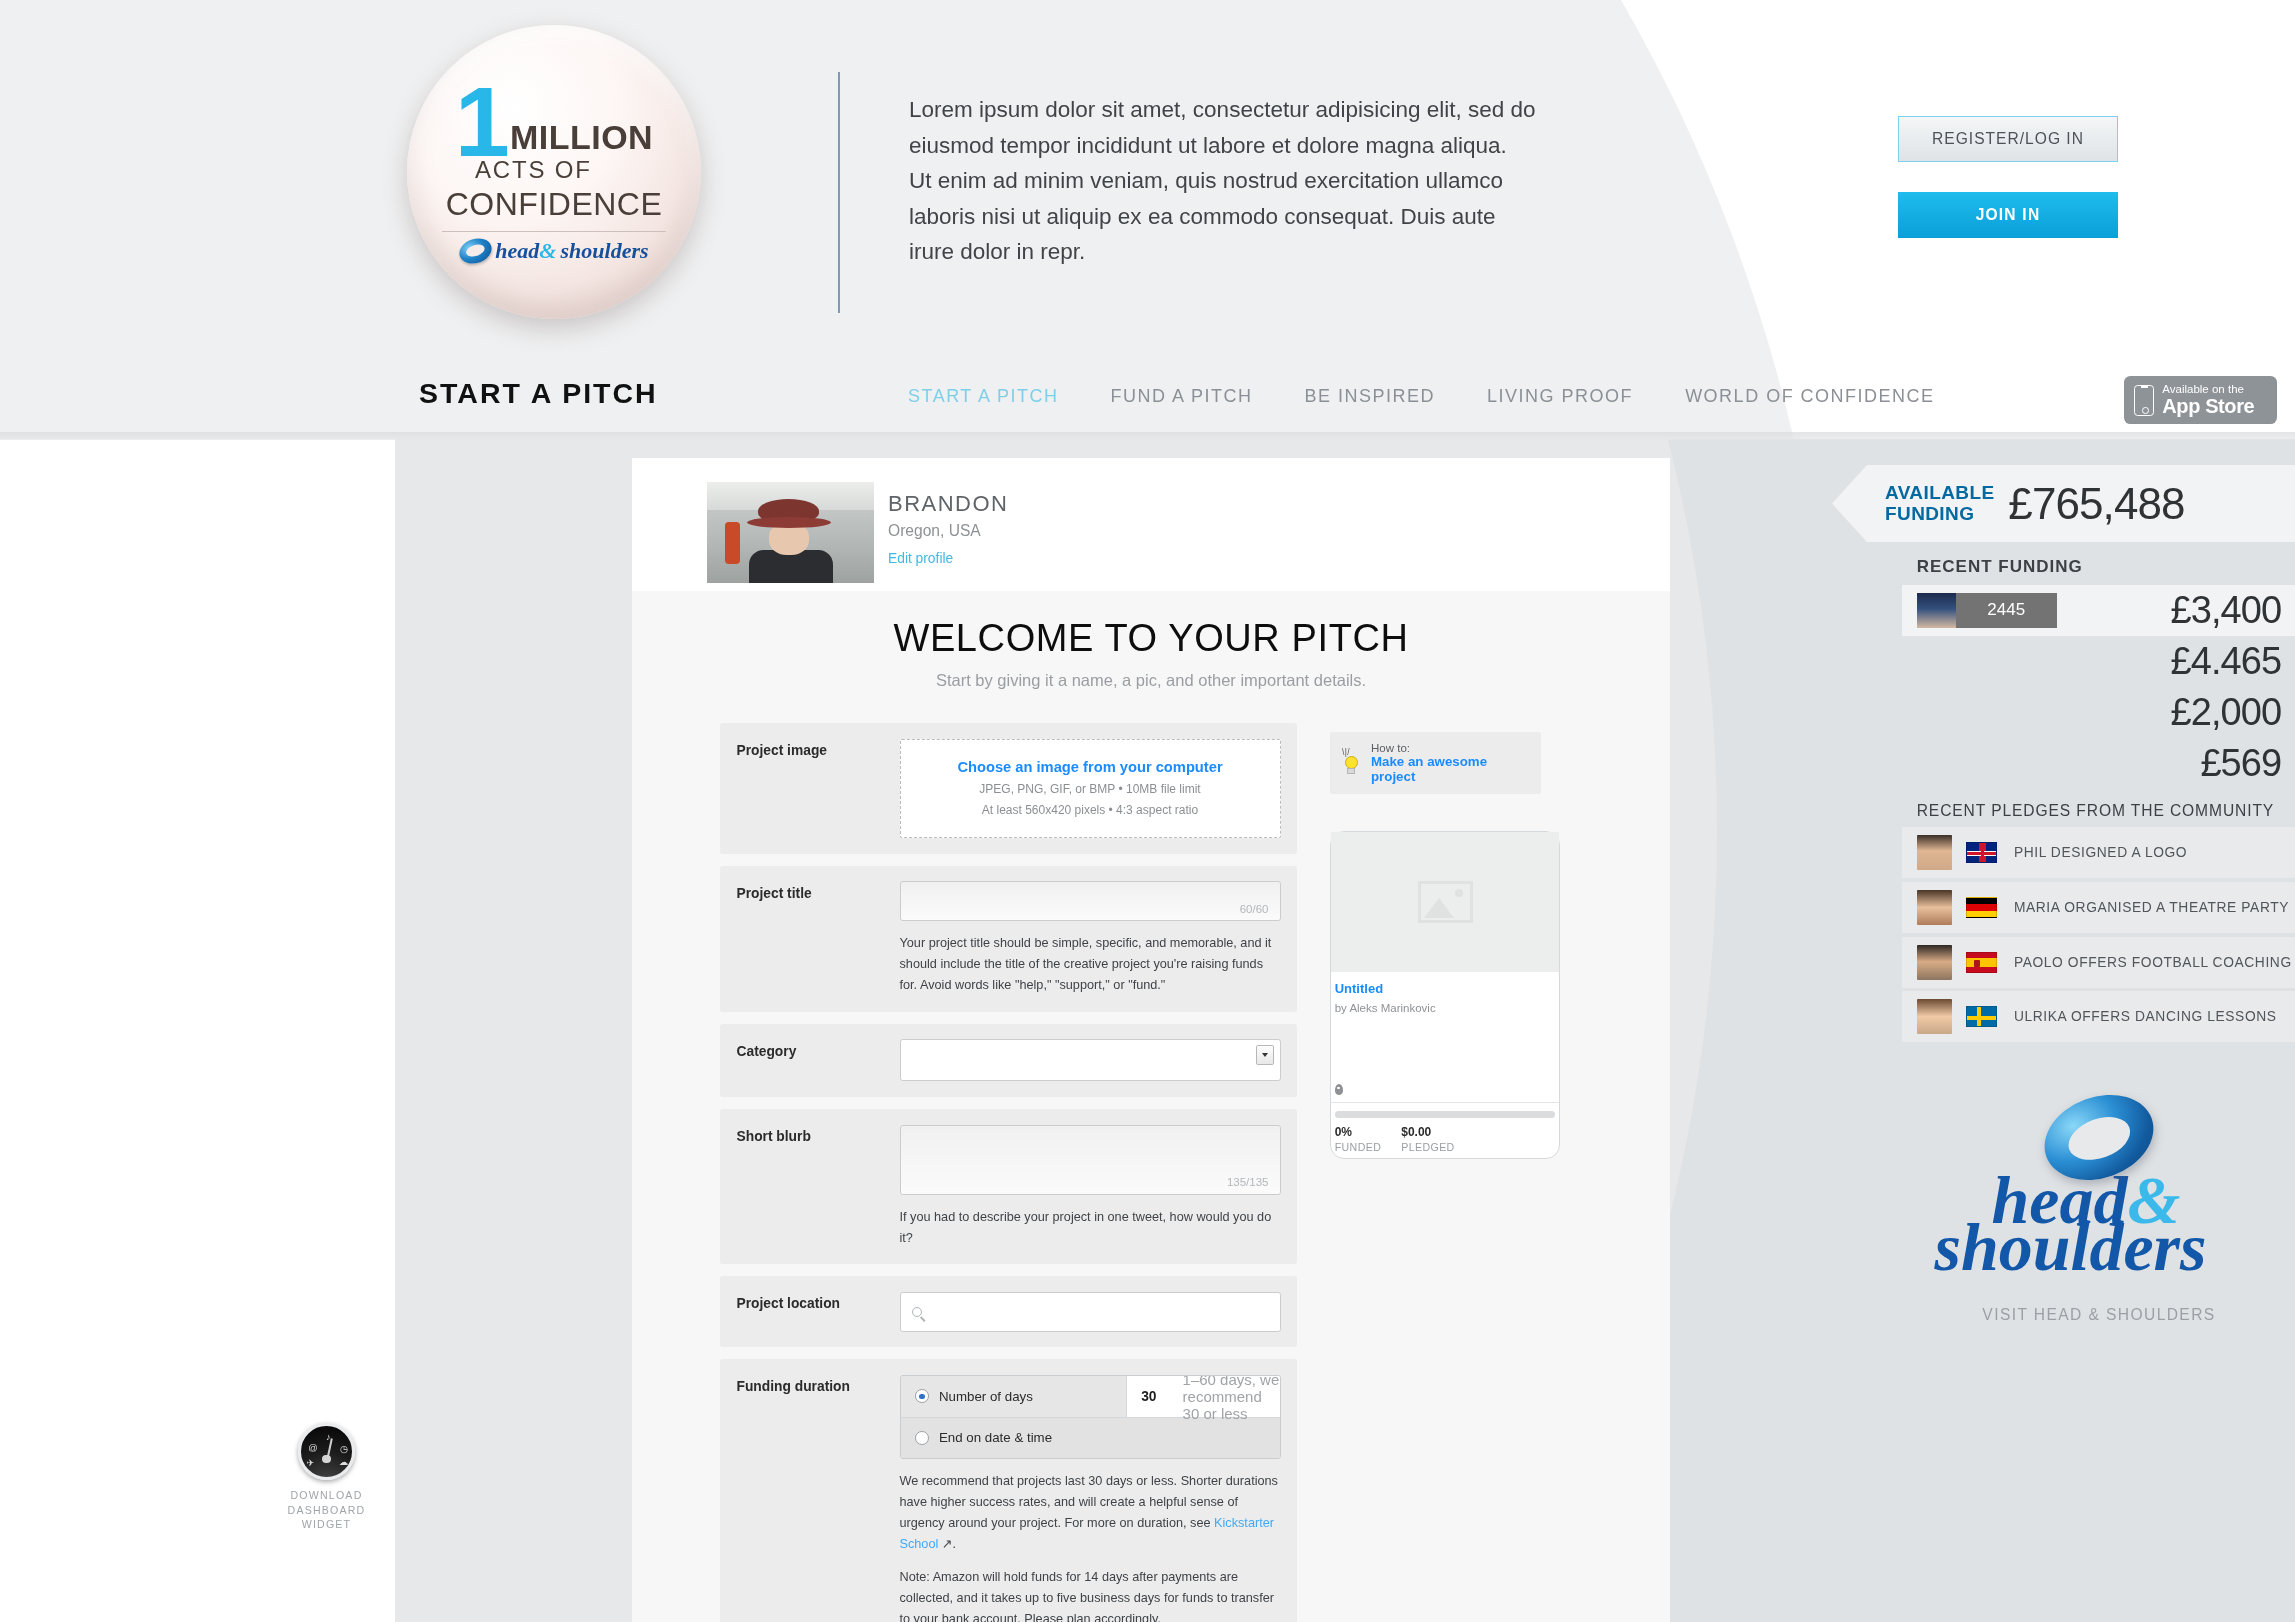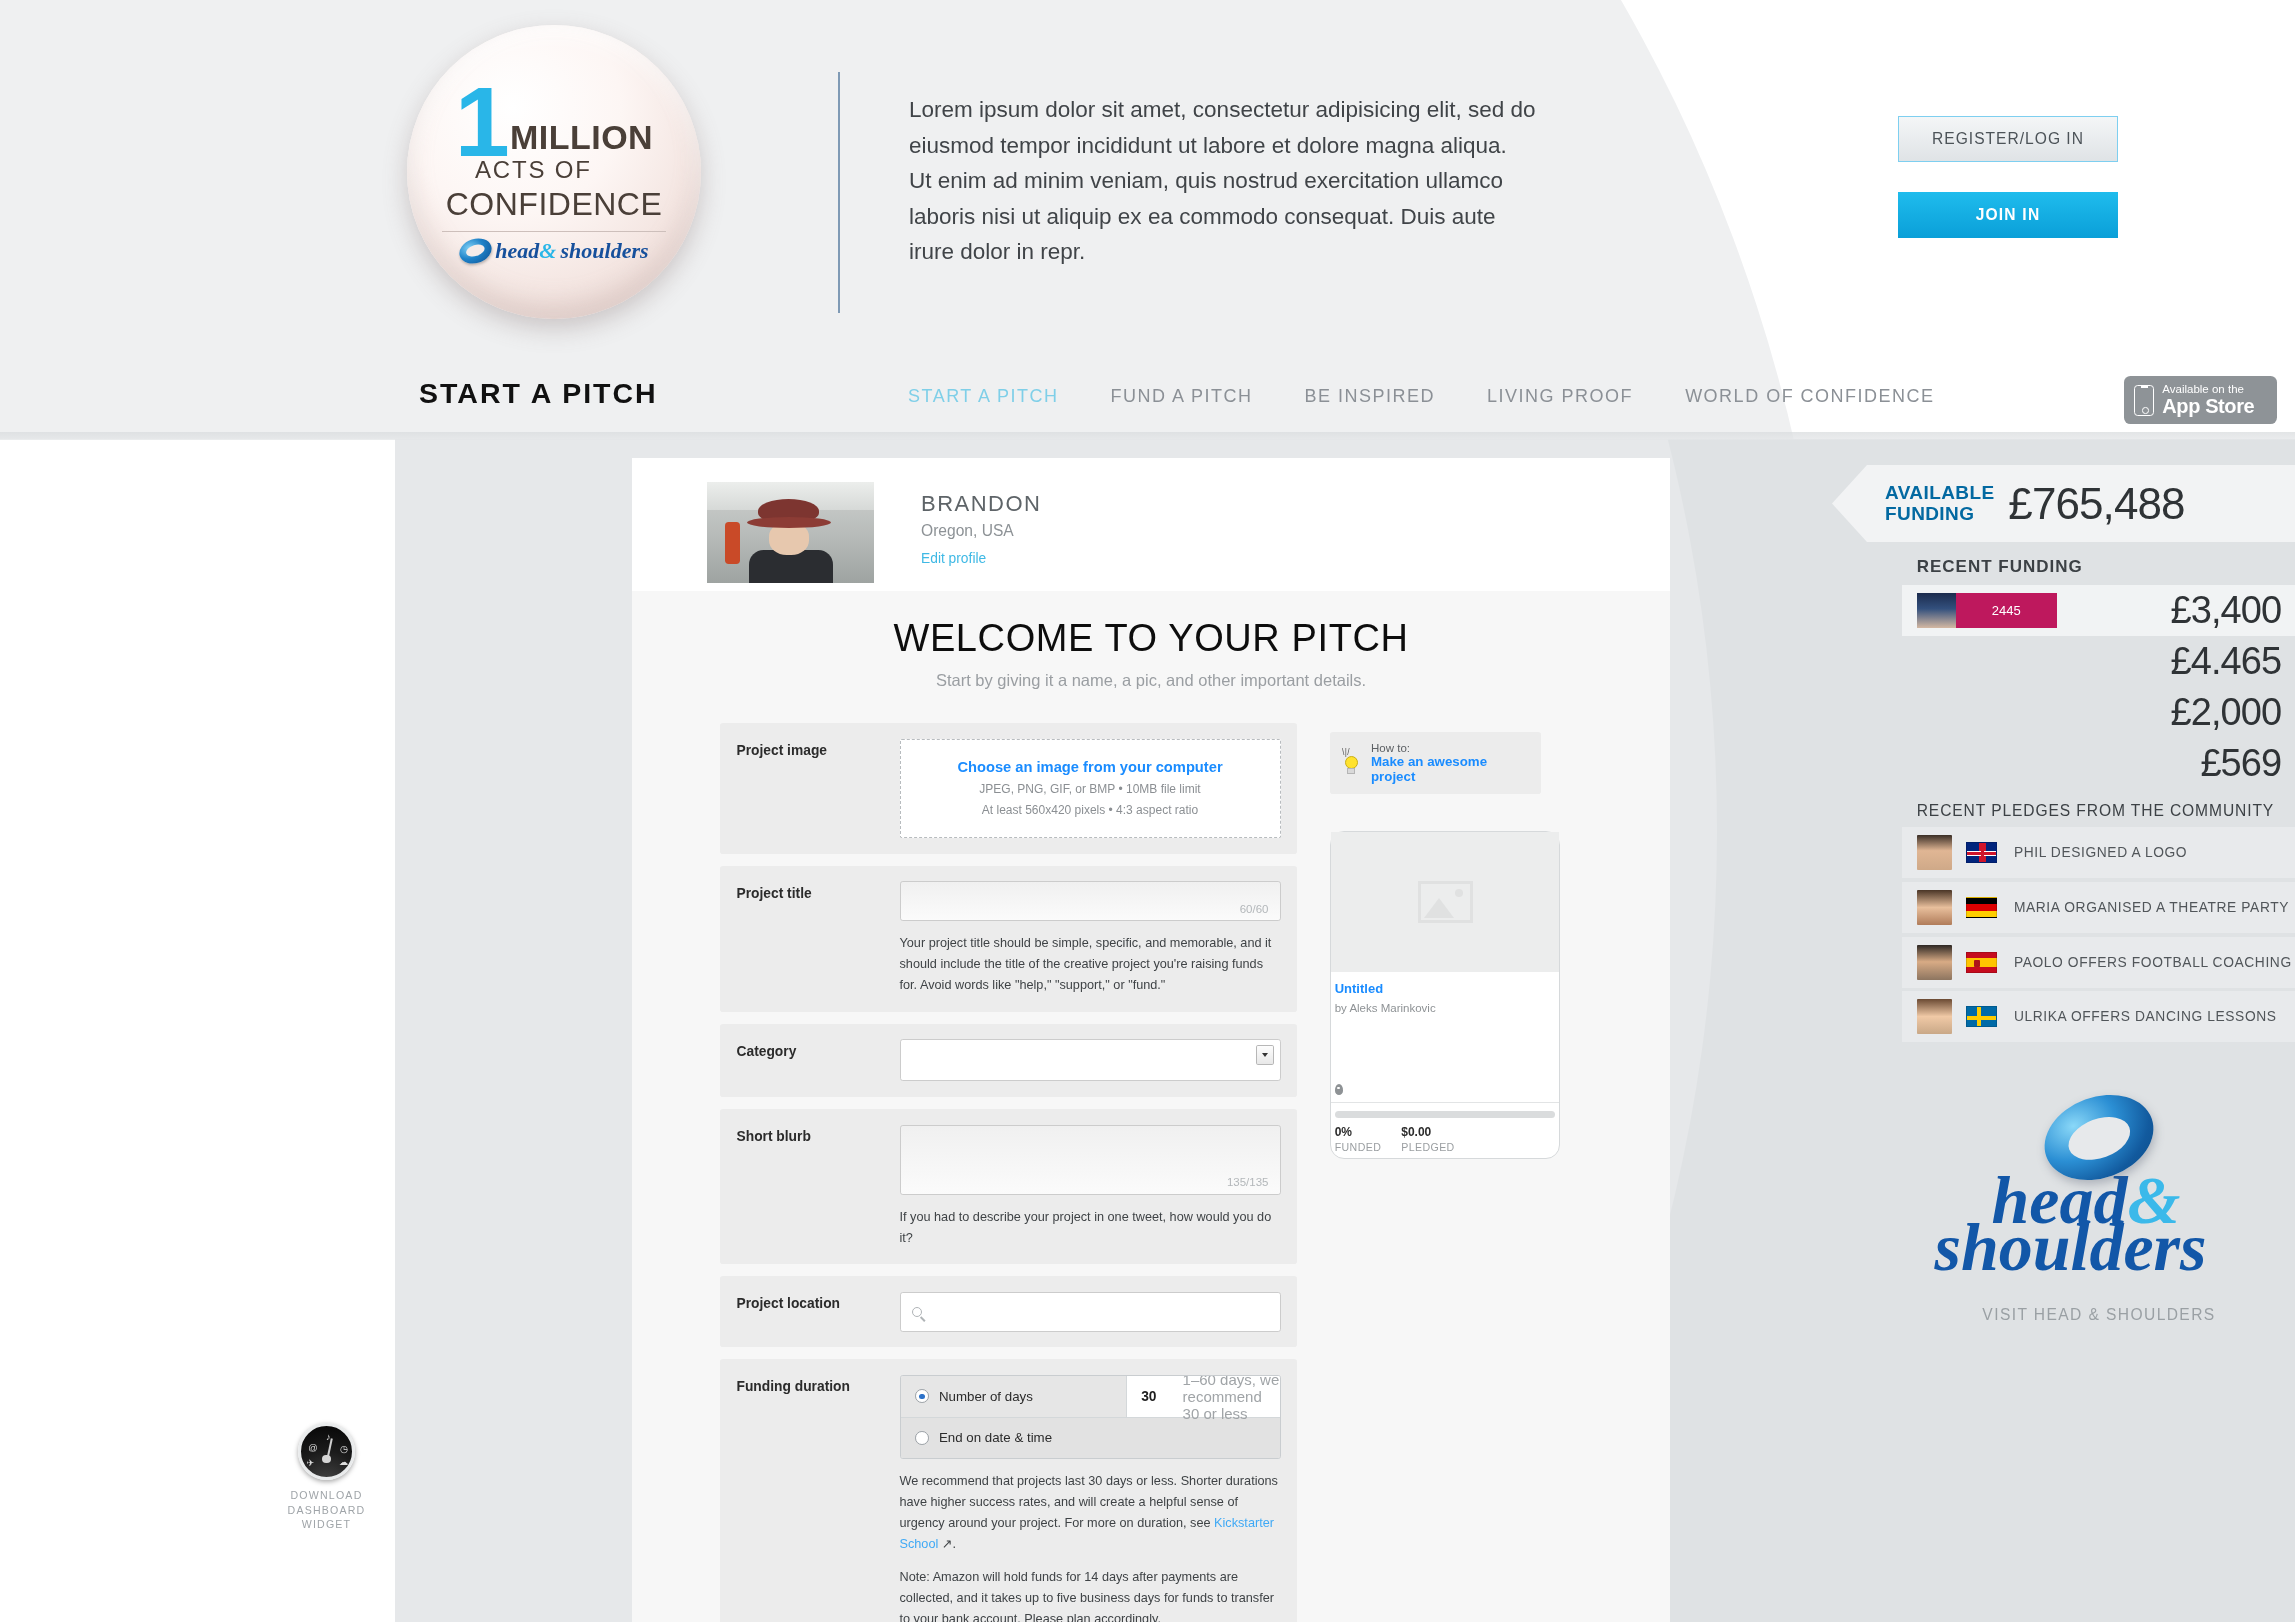--- a/index.html
+++ b/index.html
@@ -143,21 +143,21 @@
   .as-txt .a1 { font-size:11.5px; }
   .as-txt .a2 { font-size:20px; font-weight:bold; letter-spacing:-0.4px; }
 
   
   #main { position:absolute; left:0; top:439px; width:2296px; height:1184px; z-index:4; }
 
   .content-panel {
     position:absolute; left:632px; top:19px; width:1038px; height:1102px;
     background:#ffffff;
   }
-  .profile-bar { height:133px; padding:24px 17px 0 75px; display:flex; gap:47px; background:#fff; }
+  .profile-bar { height:133px; padding:24px 17px 0 75px; display:flex; gap:14px; background:#fff; }
   .profile-pic {
     width:167px; height:101px; flex:none; overflow:hidden;
     background:linear-gradient(180deg,#cfd2d0 0%, #b6bab8 55%, #9ea3a1 100%);
     position:relative;
   }
   .pp-ceil { position:absolute; left:0; top:0; width:100%; height:27.5px; background:linear-gradient(180deg,#eceeec,#d6d9d7); }
   .pp-hat { position:absolute; left:51px; top:16.5px; width:61px; height:24px; border-radius:50% 50% 42% 42%; background:#7d3530; }
   .pp-brim { position:absolute; left:40px; top:35px; width:84px; height:11px; border-radius:50%; background:#8c3c35; }
   .pp-face { position:absolute; left:62px; top:40px; width:40px; height:33px; border-radius:44%; background:#e7c8ae; }
   .pp-body { position:absolute; left:42px; top:68px; width:84px; height:37px; border-radius:14.7px 14.7px 0 0; background:#2b2d31; }
@@ -270,22 +270,22 @@
   .avail-lbl { font-size:19px; font-weight:bold; color:#0369a1; line-height:1.08; letter-spacing:0.4px; }
   .avail-amt { font-size:44px; color:#2f3336; letter-spacing:-0.9px; }
 
   .sec-head { font-size:17px; color:#3c4145; letter-spacing:1px; padding:14.7px 0 8.3px 14.7px;font-weight:bold; }
   .sb-inner { position:absolute; left:0; top:103px; width:394px; }
 
   .rf-row { display:flex; align-items:center; height:51px; }
   .rf-row.lit { background:#f1f3f4; }
   .rf-thumb { width:39px; height:35px; margin-left:14.7px; flex:none;
     background:linear-gradient(180deg,#1b2b4d 0%, #33507d 45%, #d4b8a2 100%); }
-  .rf-badge { width:101px; height:35px; background:#be185d; color:#fff;
-    display:flex; align-items:center; justify-content:center; font-size:13px; }
+  .rf-badge { width:101px; height:35px; background:#737373; color:#fff;
+    display:flex; align-items:center; justify-content:center; font-size:17px; }
   .rf-amt { flex:1; text-align:right; padding-right:14.7px; font-size:38px; color:#2f3336; letter-spacing:-0.9px; }
 
   .sec-head2 { font-size:15.6px; color:#3c4145; letter-spacing:0.9px; padding:13px 0 7.3px 14.7px; }
   .pl-row { display:flex; align-items:center; height:51px; background:#e8eaec; margin-bottom:3.7px; }
   .pl-av { width:35px; height:35px; margin-left:14.7px; flex:none; border-radius:0.9px; }
   .pl-av.a1 { background:linear-gradient(180deg,#3a2e26 0%, #e0b694 45%, #cfa988 100%); }
   .pl-av.a2 { background:linear-gradient(180deg,#4a3526 0%, #e8bf9c 50%, #b07c5a 100%); }
   .pl-av.a3 { background:linear-gradient(180deg,#2d2723 0%, #d8ab85 48%, #8d7560 100%); }
   .pl-av.a4 { background:linear-gradient(180deg,#6b4a33 0%, #f0c9a6 50%, #c9a887 100%); }
   .flag { width:31px; height:21px; margin-left:14.7px; flex:none; border:0.9px solid rgba(0,0,0,.15); position:relative; overflow:hidden; }

